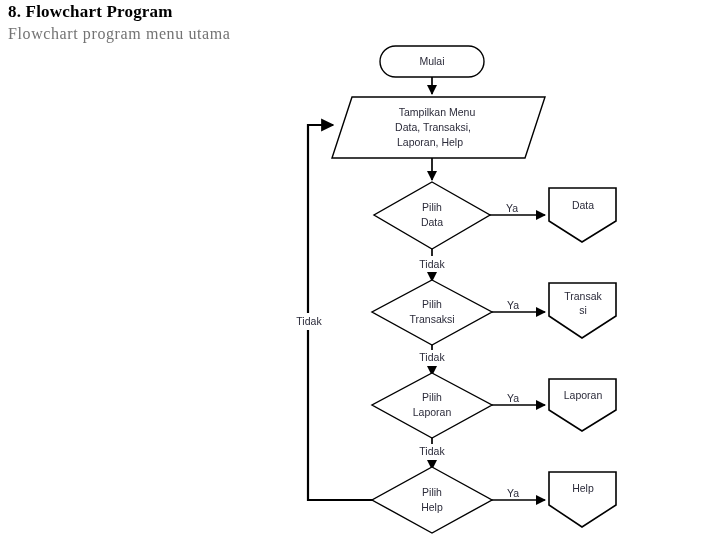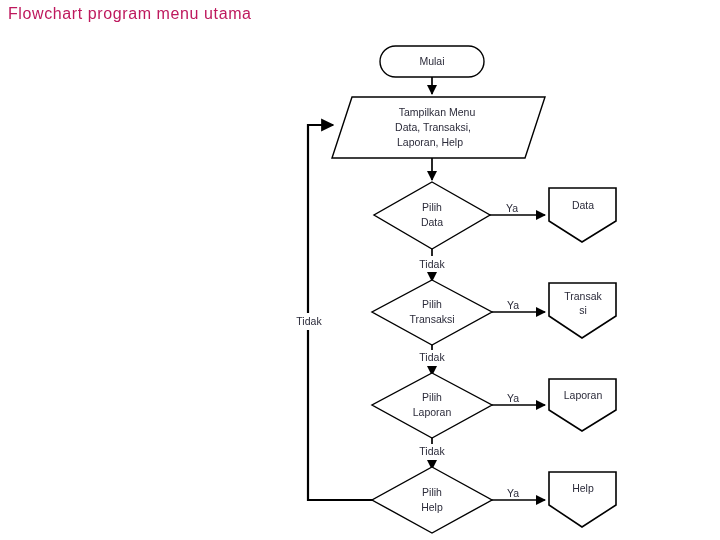--- a/index.html
+++ b/index.html
@@ -31,24 +31,24 @@
     font-family: "Liberation Serif", serif;
     font-weight: bold;
     font-size: 17px;
     color: #000000;
     letter-spacing: 0.2px;
     line-height: 20px;
     margin: 0;
     white-space: nowrap;
   }
   .doc-subtitle {
-    font-family: Liberation Sans, sans-serif;
+    font-family: Liberation Serif, serif;
     font-weight: normal;
     font-size: 16px;
-    color: #be185d;
+    color: #737373;
     letter-spacing: 0.6px;
     line-height: 20px;
     margin: 2px 0 0 0;
     white-space: nowrap;
   }
   #flow-svg {
     position: absolute;
     left: 0;
     top: 0;
   }
@@ -86,20 +86,21 @@
     text-anchor: middle;
     dominant-baseline: middle;
   }
 </style>
 </head>
 <body>
 
 <div id="page">
 
   <div class="heading-block">
+    <div class="doc-title">8. Flowchart Program</div>
     <div class="doc-subtitle">Flowchart program menu utama</div>
   </div>
 
   <svg id="flow-svg" width="720" height="540" viewBox="0 0 720 540">
     <defs>
       <marker id="arrow" viewBox="0 0 10 10" refX="9" refY="5" markerWidth="6" markerHeight="6" orient="auto-start-reverse">
         <path d="M 0 0 L 10 5 L 0 10 z" fill="#000000"></path>
       </marker>
     </defs>
 

